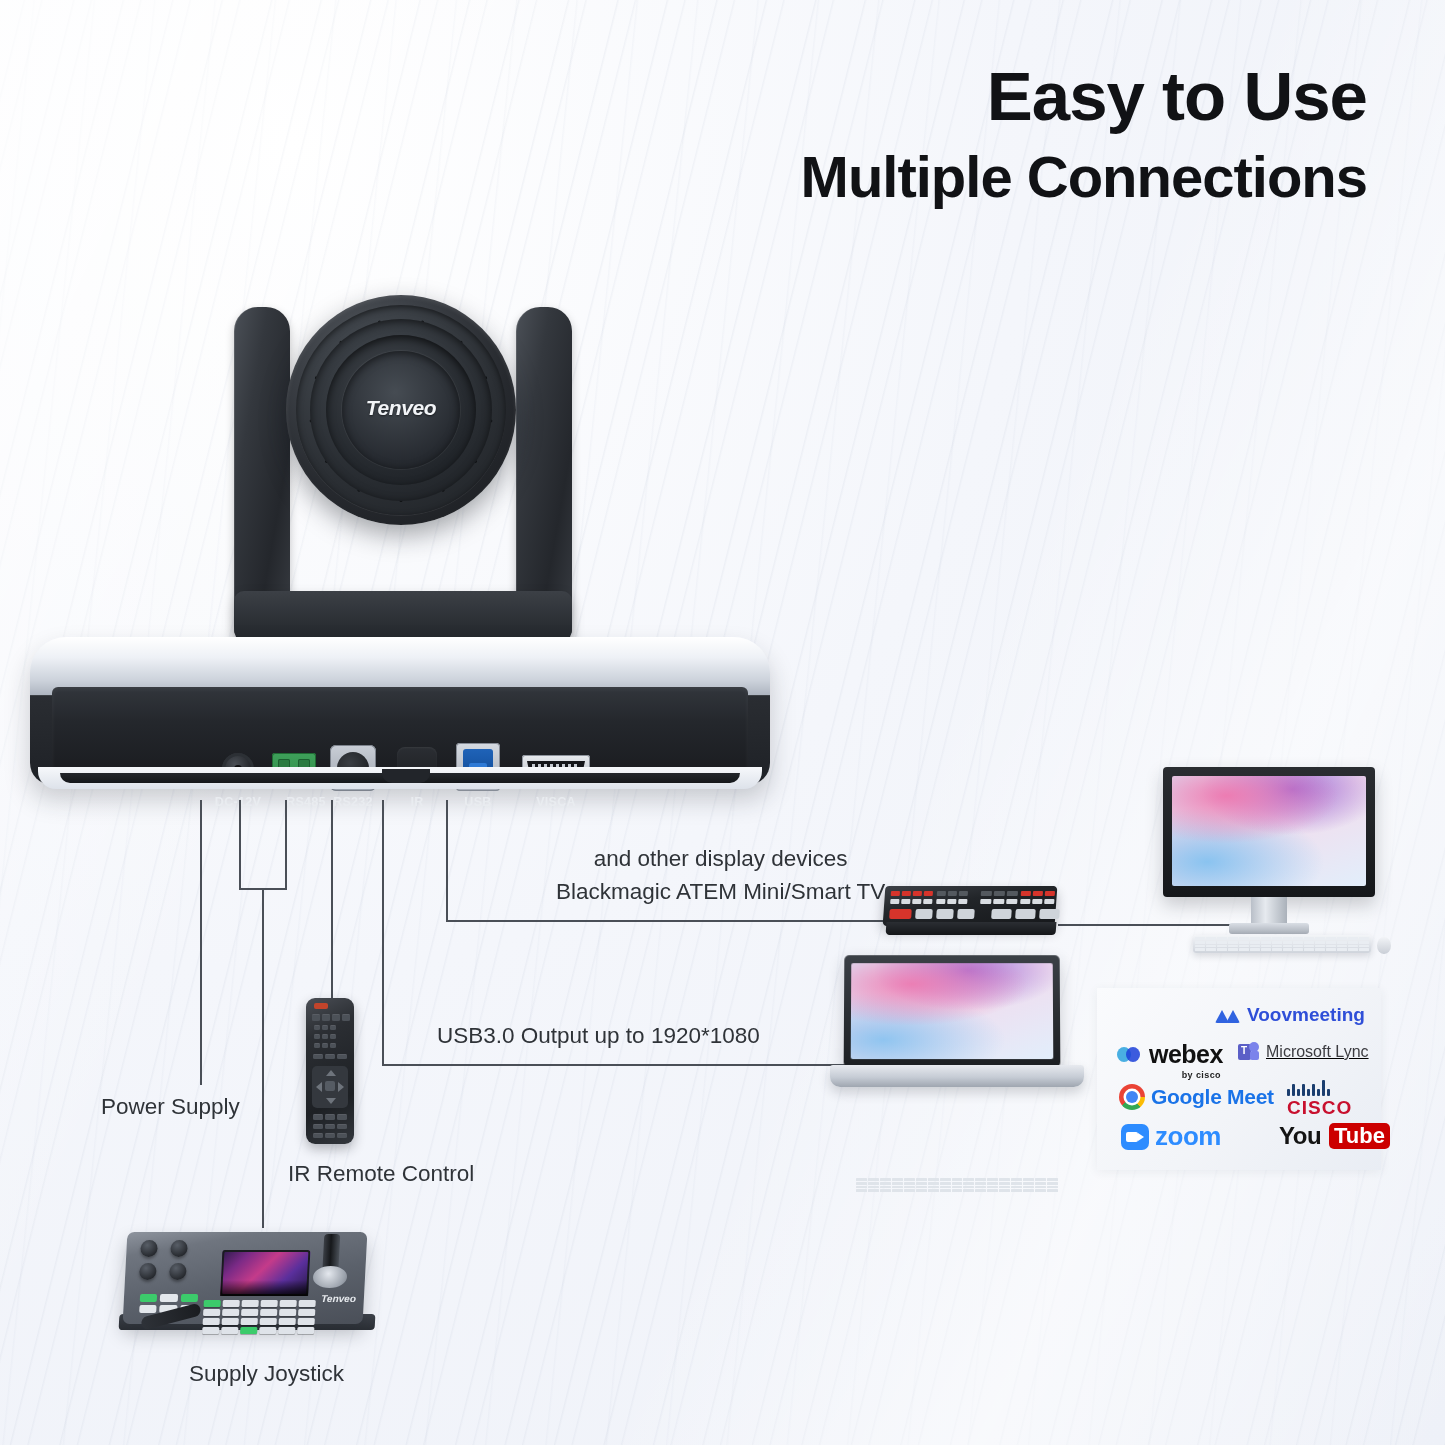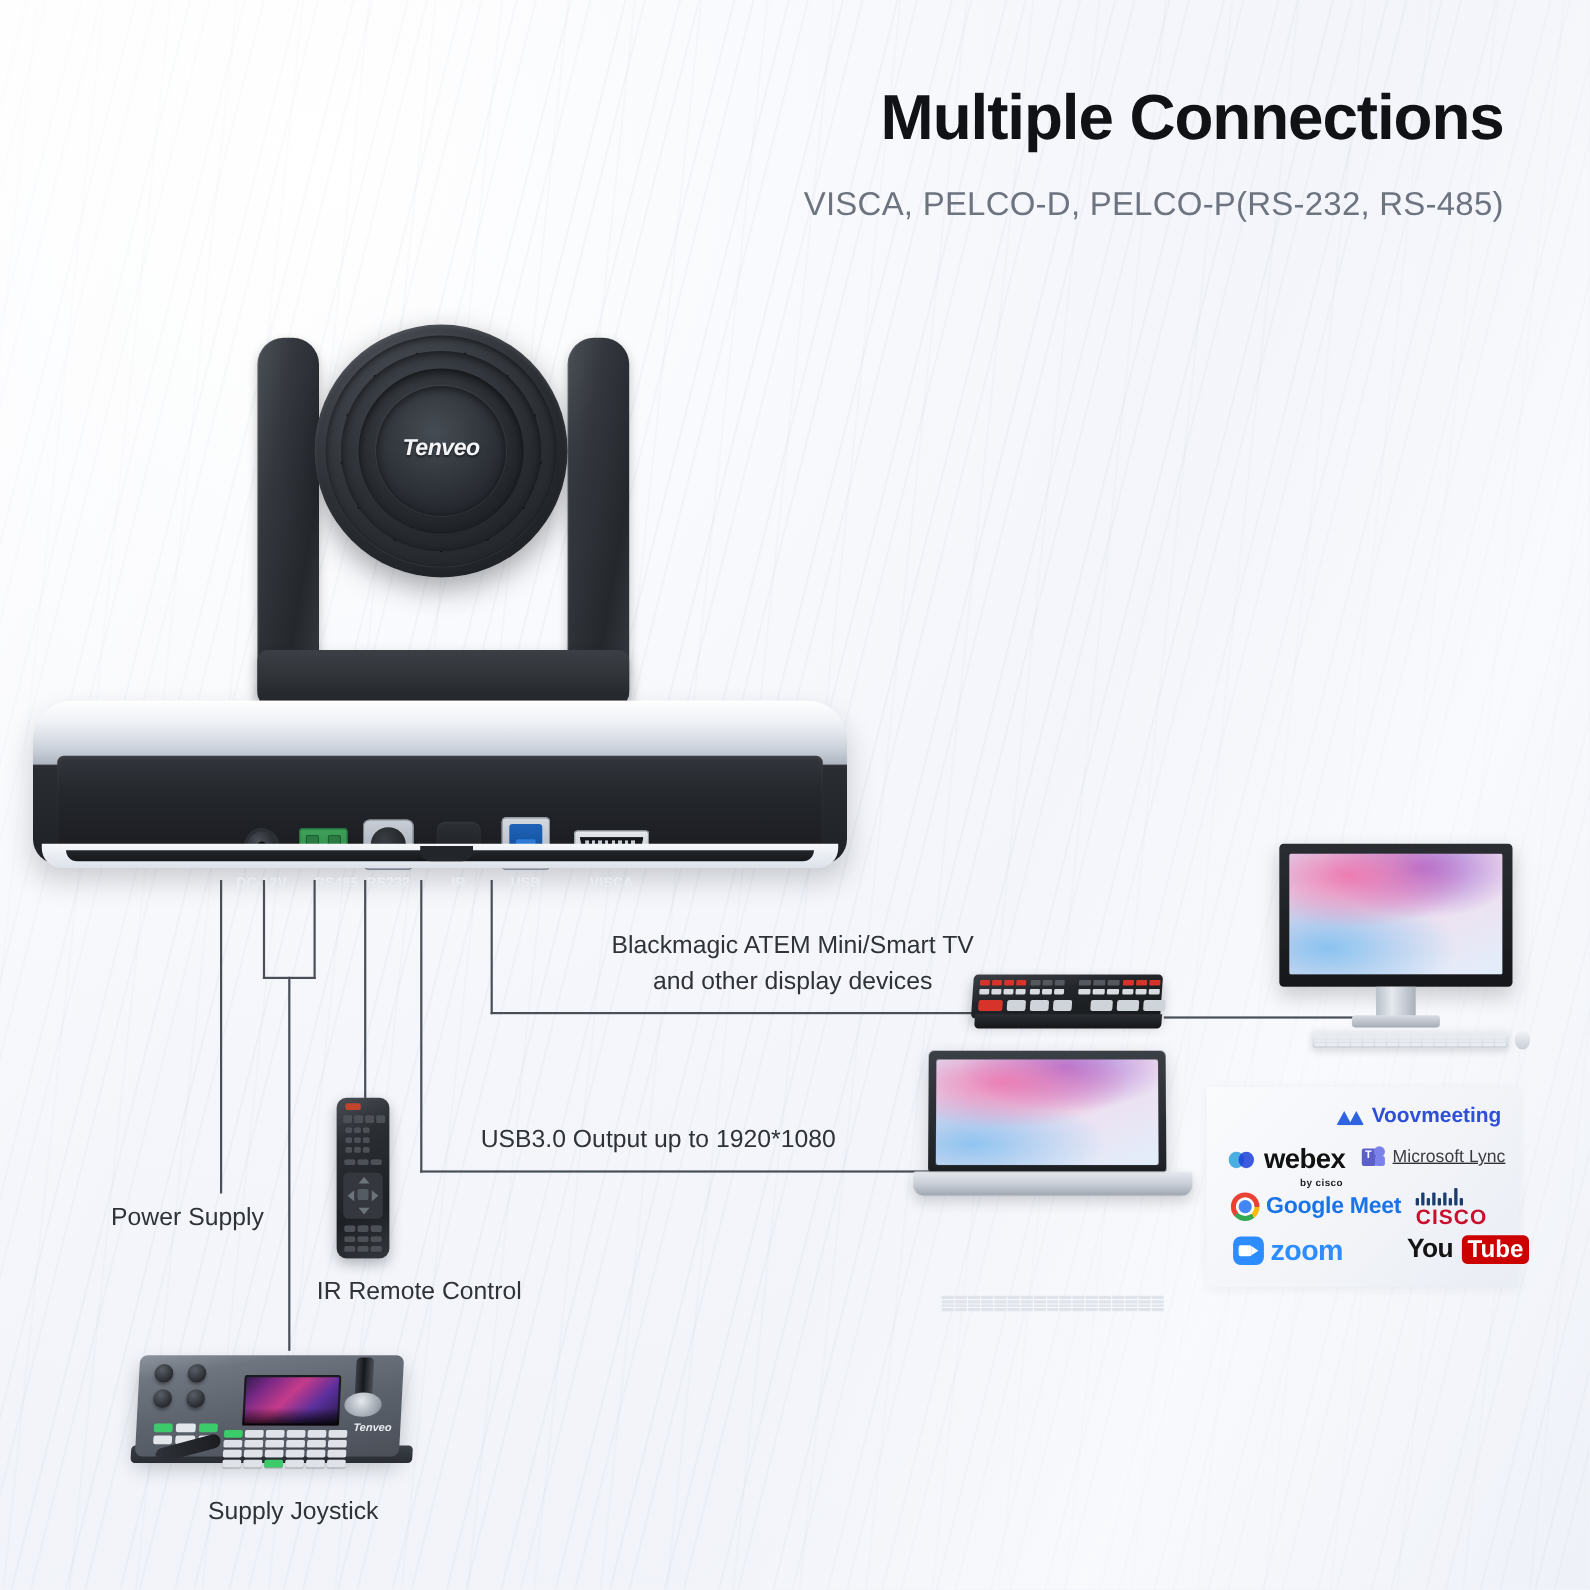--- a/index.html
+++ b/index.html
@@ -281,23 +281,23 @@
 <body>
 
 <div id="stage">
 
   <div class="bg-base"></div>
   <div class="bg-streaks"></div>
   <div class="bg-streaks2"></div>
   <div class="bg-sweep"></div>
 
   <div class="head-wrap">
+    <div class="h1">Easy to Use</div>
     <div class="h2">Multiple Connections</div>
     <div class="sub">
-      <div>VISCA, PELCO-D, PELCO-P(RS-232, RS-485)</div>
     </div>
   </div>
 
   <div id="camera">
     <div class="arm arm-l"></div>
     <div class="arm arm-r"></div>
     <div class="neck"></div>
 
     <div class="cam-lenshousing">
       <div class="cam-ring r1"></div>
@@ -379,22 +379,22 @@
 
   <div class="lineV" style="left:382px;top:800px;height:266px;"></div>
   <div class="lineH" style="left:382px;top:1064px;width:480px;"></div>
 
   <div class="lineV" style="left:446px;top:800px;height:122px;"></div>
   <div class="lineH" style="left:446px;top:920px;width:448px;"></div>
 
   <div class="lineH" style="left:1058px;top:924px;width:204px;"></div>
 
   <div class="lbl" style="left:556px;top:843px;">
+    <div style="text-align:center;">and other display devices</div>
     <div>Blackmagic ATEM Mini/Smart TV</div>
-    <div style="text-align:center;">and other display devices</div>
   </div>
   <div class="lbl" style="left:437px;top:1020px;">USB3.0 Output up to 1920*1080</div>
   <div class="lbl" style="left:101px;top:1091px;">Power Supply</div>
   <div class="lbl" style="left:288px;top:1158px;">IR Remote Control</div>
   <div class="lbl" style="left:189px;top:1358px;">Supply Joystick</div>
 
   <div id="remote">
     <div class="rtop"></div>
     <div class="rrow" style="left:6px;top:16px;">
       <i class="rk" style="width:8px;height:7px;"></i>

